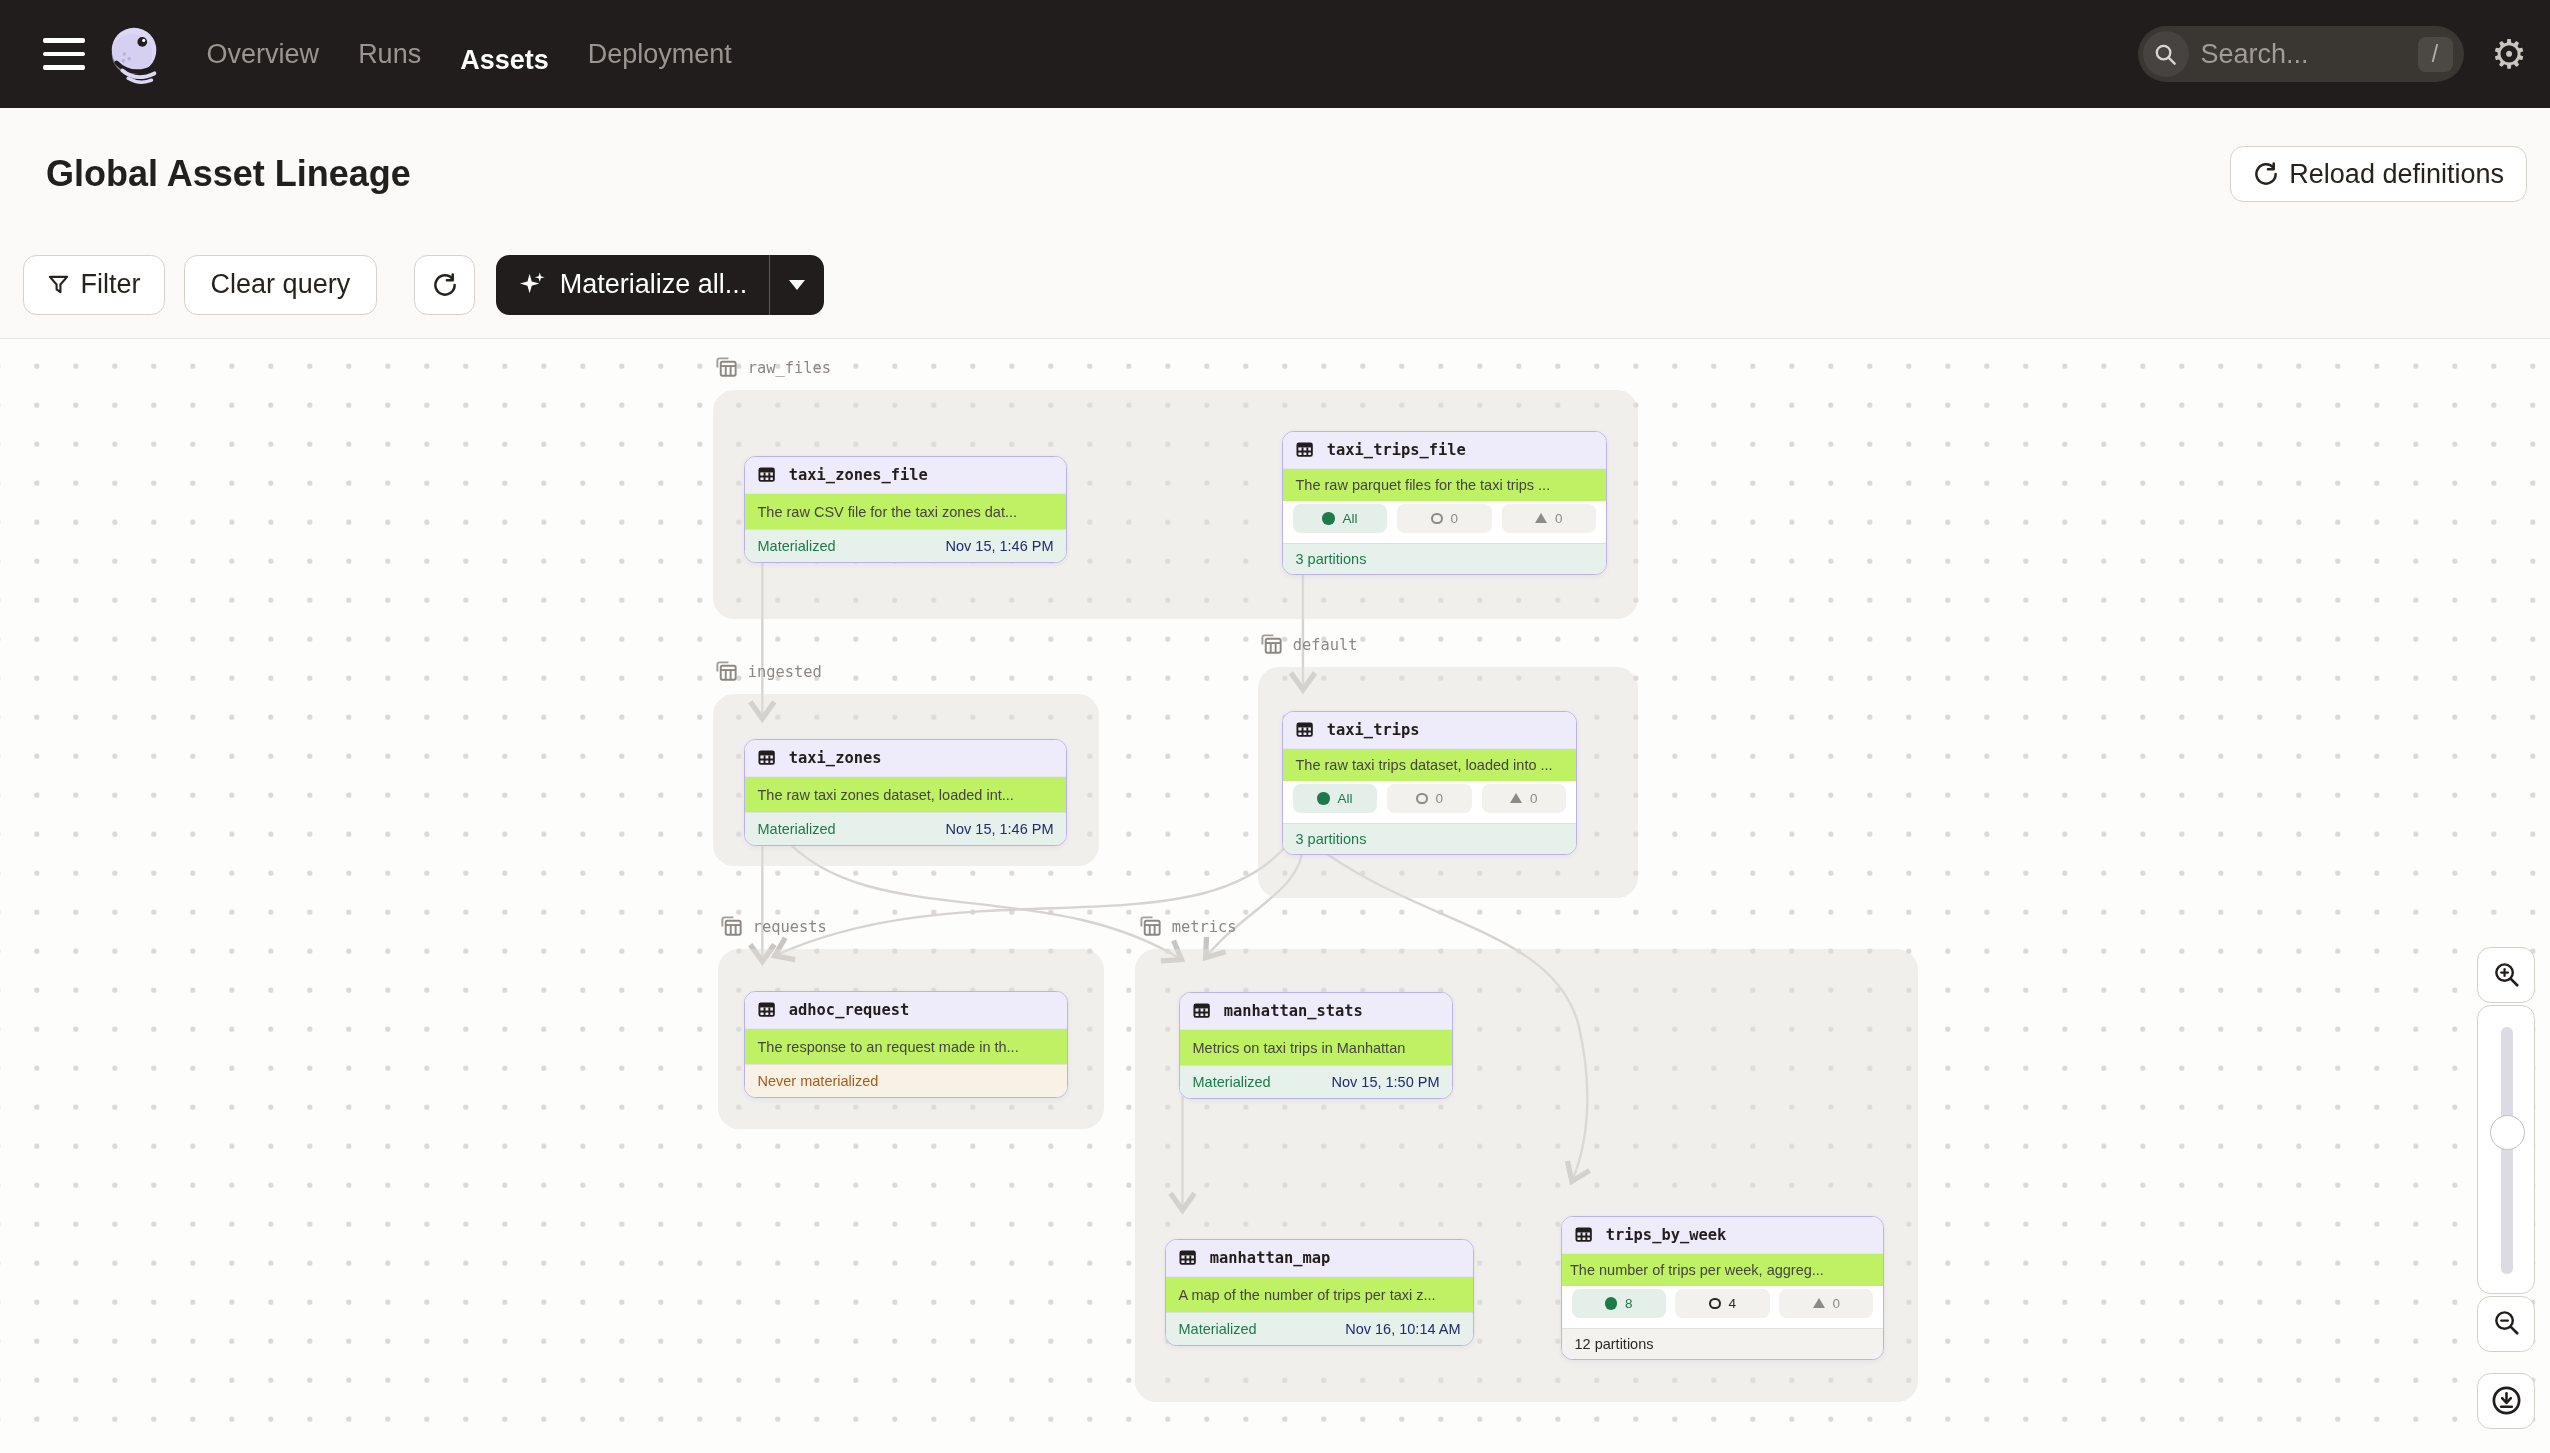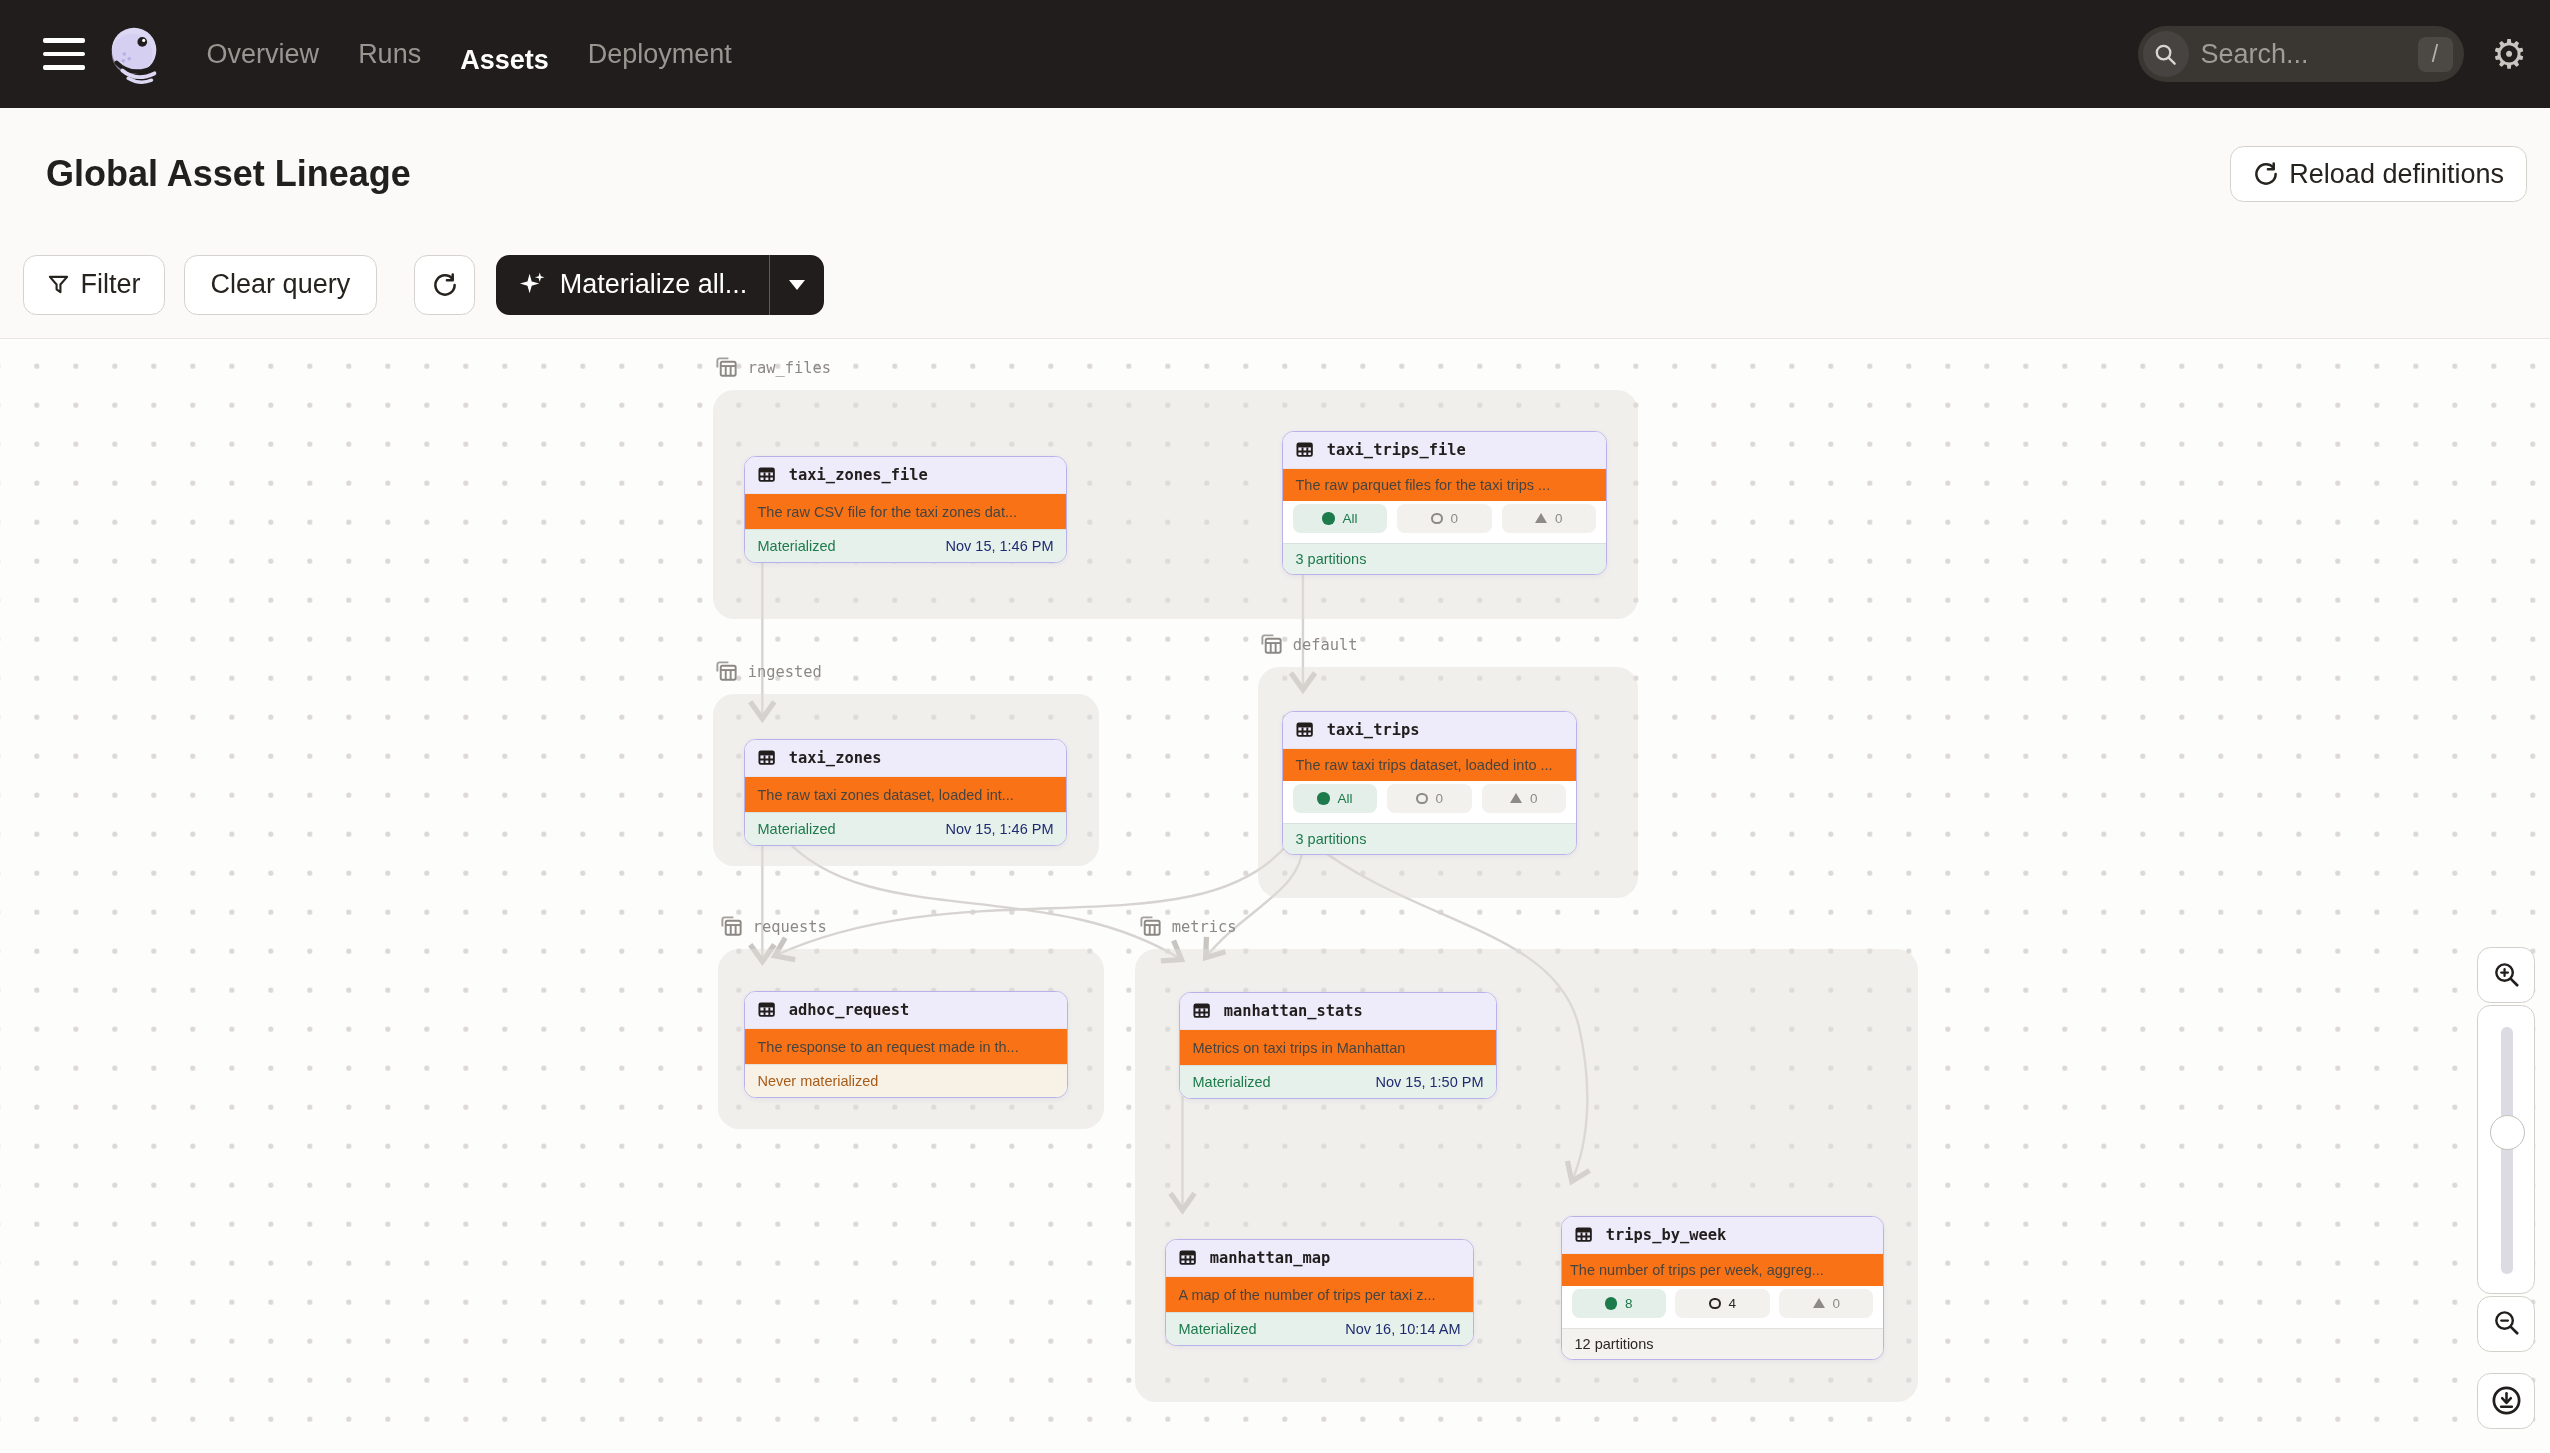--- a/index.html
+++ b/index.html
@@ -65,21 +65,21 @@
 
   .group-box{position:absolute;background:rgba(226,224,220,0.48);border-radius:21px;}
   .group-label{position:absolute;display:flex;align-items:center;gap:8.7px;
     font-family:"DejaVu Sans Mono",monospace;font-size:15.4px;color:#8c8883;}
 
   .node{position:absolute;background:#fff;border:1.9px solid #b9b1ea;border-radius:11.6px;
     overflow:hidden;box-shadow:0 1.9px 5.8px rgba(60,50,120,0.06);cursor:pointer;}
   .n-head{display:flex;align-items:center;gap:14px;height:36px;padding:0 12.5px;background:#eeebfa;}
   .n-name{font-family:"DejaVu Sans Mono",monospace;font-weight:bold;font-size:15.4px;color:#221e1d;white-space:nowrap;}
   .n-desc{height:36px;display:flex;align-items:center;padding:0 12.5px;font-size:14.5px;color:#47443f;
-    border-top:1px solid #e7e4f2;white-space:nowrap;overflow:hidden;background:#f97316;}
+    border-top:1px solid #e7e4f2;white-space:nowrap;overflow:hidden;background:#bef264;}
   .pills{display:flex;gap:9.6px;padding:2.9px 9.6px 10.6px;background:#fff;}
   .pill{flex:1;height:29px;border-radius:7.7px;display:flex;align-items:center;justify-content:center;
     gap:7.7px;font-size:13.5px;}
   .pill.green{background:#e4efe9;color:#1c7a4b;}
   .pill.gray{background:#f2f1ee;color:#8e8b86;}
   .pill.dark{background:#f2f1ee;color:#2b2824;}
   .sh-dot{width:12.5px;height:12.5px;border-radius:50%;background:currentColor;}
   .sh-ring{width:11.6px;height:11.6px;border-radius:50%;border:2.4px solid currentColor;}
   .pill.dark .sh-ring{border-width:2.9px;}
   .sh-tri{width:0;height:0;border-left:6.3px solid transparent;border-right:6.3px solid transparent;
@@ -393,21 +393,21 @@
           <line x1="1.5" y1="11" x2="16.5" y2="11" stroke="#221e1d" stroke-width="2"></line>
         </svg>
         <span class="n-name">adhoc_request</span>
       </div>
       <div class="n-desc">The response to an request made in th...</div>
       <div class="n-foot f-tan">
         <span>Never materialized</span>
       </div>
     </div>
 
-    <div class="node" style="left:1179px;top:653px;width:318px;">
+    <div class="node" style="left:1179px;top:653px;width:274px;">
       <div class="n-head">
         <svg width="17.3" height="17.3" viewBox="0 0 18 18">
           <rect x="1.5" y="2.5" width="15" height="13" rx="1.5" stroke="#221e1d" stroke-width="2" fill="none"></rect>
           <rect x="1.5" y="2.5" width="15" height="4.2" fill="#221e1d"></rect>
           <line x1="6.8" y1="6.7" x2="6.8" y2="15.5" stroke="#221e1d" stroke-width="2"></line>
           <line x1="11.8" y1="6.7" x2="11.8" y2="15.5" stroke="#221e1d" stroke-width="2"></line>
           <line x1="1.5" y1="11" x2="16.5" y2="11" stroke="#221e1d" stroke-width="2"></line>
         </svg>
         <span class="n-name">manhattan_stats</span>
       </div>

